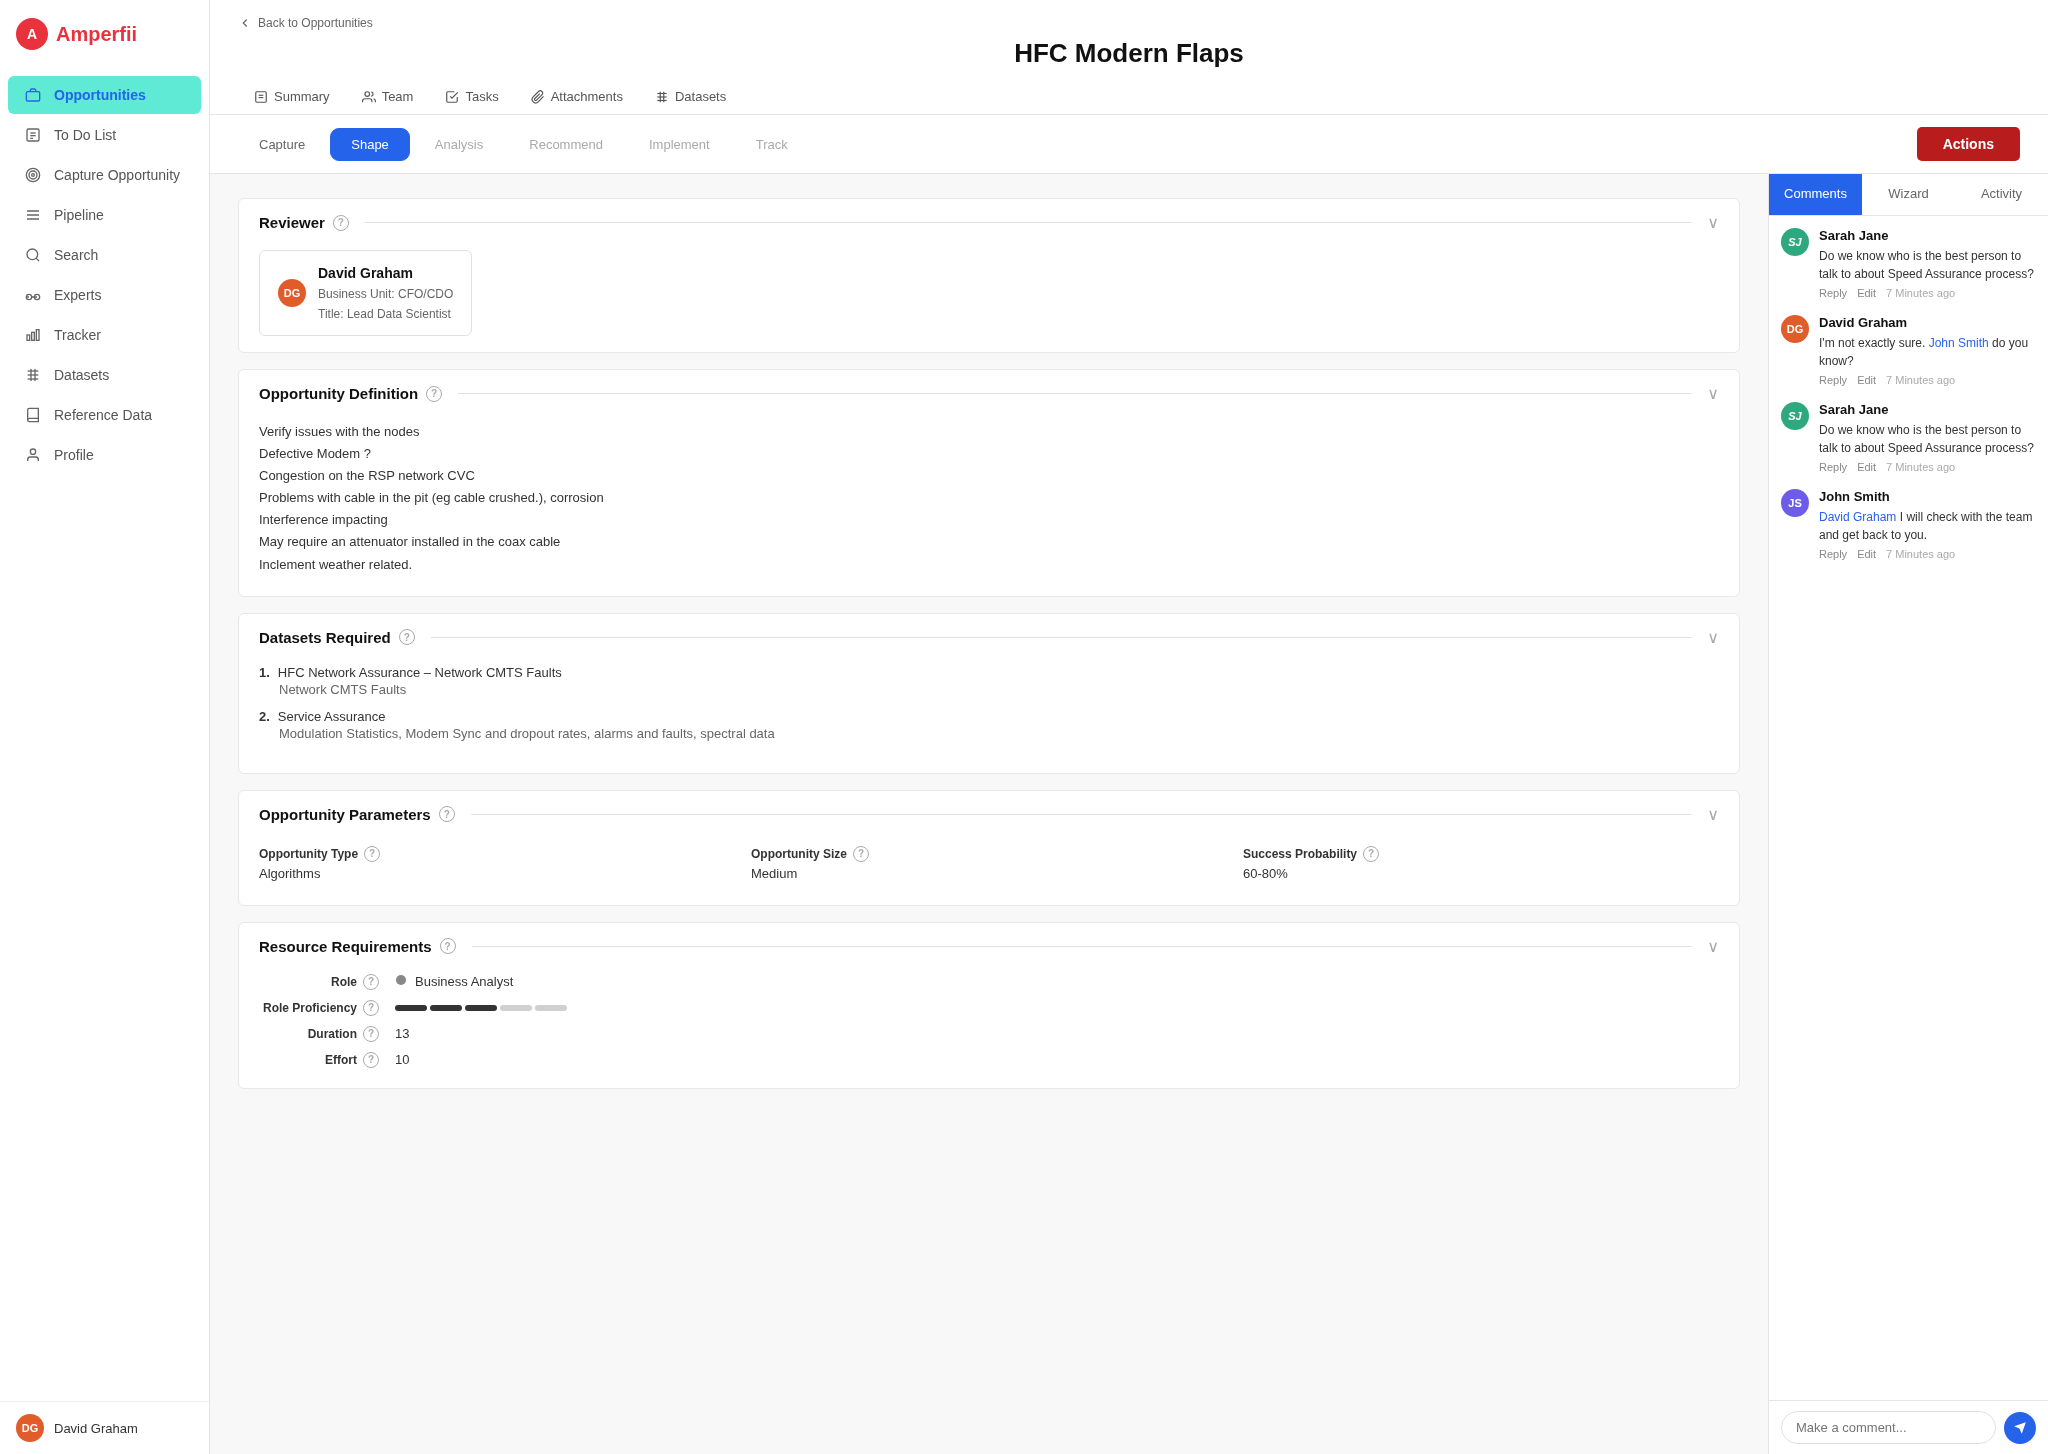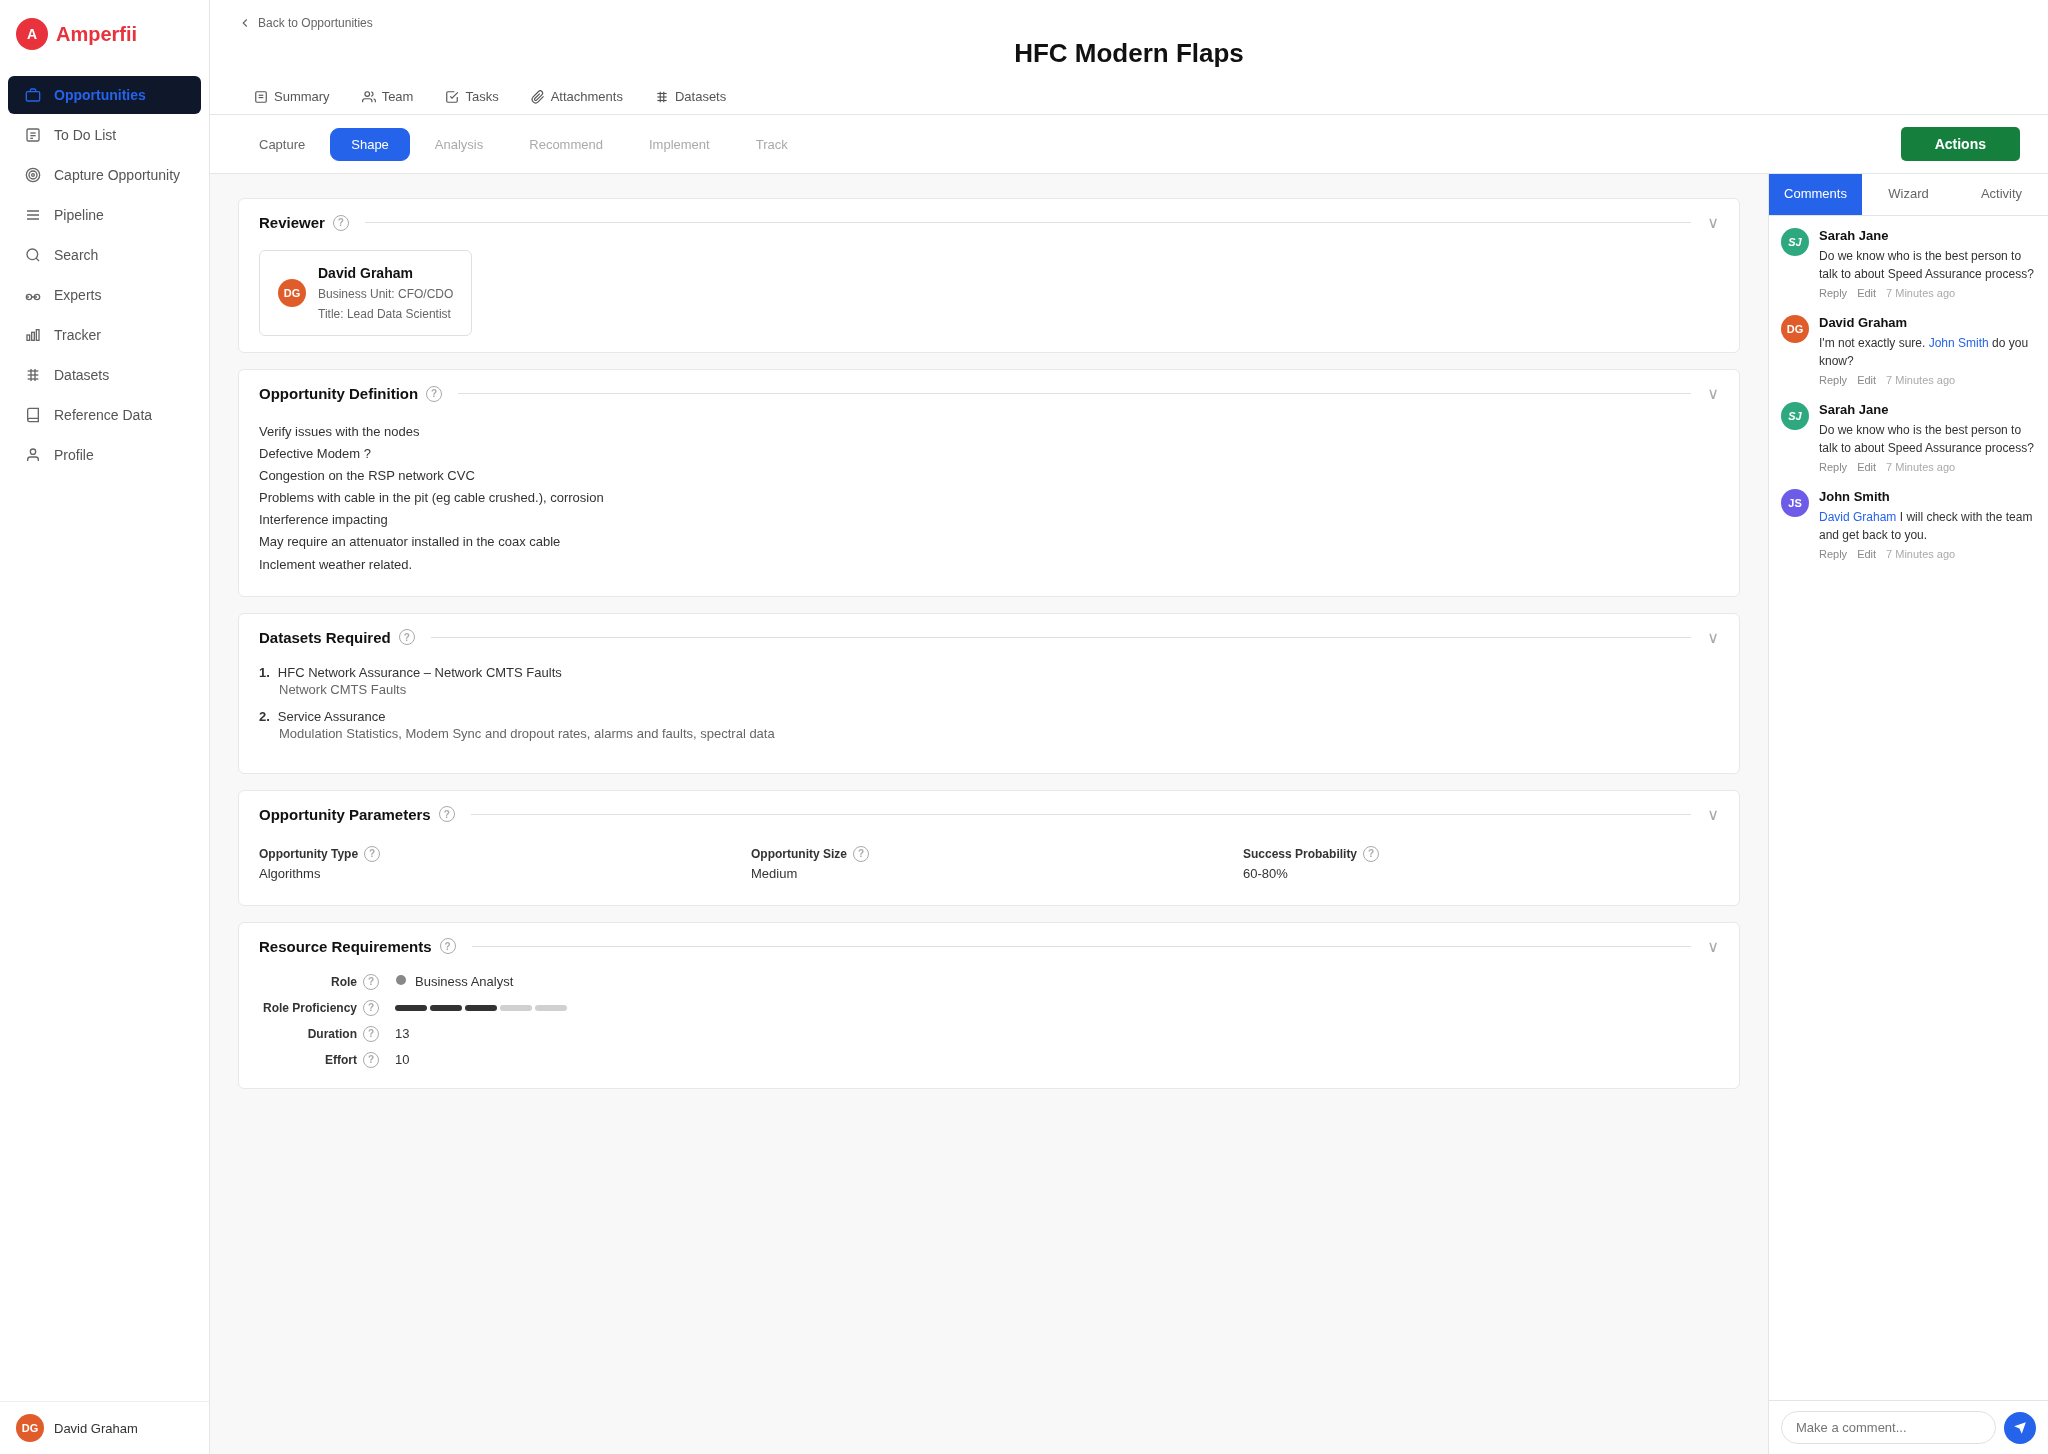--- a/index.html
+++ b/index.html
@@ -5,21 +5,21 @@
     * { box-sizing: border-box; margin: 0; padding: 0; }
     body { font-family: -apple-system, BlinkMacSystemFont, 'Segoe UI', sans-serif; background: #f0f0f0; display: flex; height: 100vh; overflow: hidden; font-size: 14px; }
 
     
     .sidebar { width: 210px; min-width: 210px; background: #fff; border-right: 1px solid #e5e5e5; display: flex; flex-direction: column; padding: 0; }
     .sidebar-logo { padding: 18px 16px 16px; display: flex; align-items: center; gap: 8px; }
     .logo-icon { width: 32px; height: 32px; background: #e8323c; border-radius: 50%; display: flex; align-items: center; justify-content: center; color: white; font-weight: bold; font-size: 14px; }
     .logo-text { font-size: 20px; font-weight: 700; color: #e8323c; }
     .sidebar-nav { flex: 1; padding: 8px 0; }
     .nav-item { display: flex; align-items: center; gap: 12px; padding: 10px 16px; cursor: pointer; color: #555; font-size: 14px; border-radius: 6px; margin: 2px 8px; }
-    .nav-item.active { background: #0f172a; color: #2563eb; font-weight: 600; align-items: center; }
+    .nav-item.active { background: #5eead4; color: #2563eb; font-weight: 600; align-items: center; }
     .nav-item .nav-icon { width: 18px; height: 18px; display: flex; align-items: center; justify-content: center; flex-shrink: 0; }
     .sidebar-footer { padding: 12px 16px; border-top: 1px solid #eee; display: flex; align-items: center; gap: 10px; }
     .avatar-sm { width: 28px; height: 28px; border-radius: 50%; display: flex; align-items: center; justify-content: center; font-size: 11px; font-weight: 700; color: white; flex-shrink: 0; }
     .avatar-dg { background: #e05d2b; }
     .avatar-sj { background: #2ea87e; font-style: italic; }
     .avatar-js { background: #6c5ce7; }
 
     
     .main { flex: 1; display: flex; flex-direction: column; overflow: hidden; background: #f8f8f8; }
     .main-header { background: #fff; padding: 16px 28px 0; border-bottom: 1px solid #e5e5e5; text-align: center; }
@@ -28,21 +28,21 @@
     .page-title { font-size: 26px; font-weight: 700; color: #111; margin-bottom: 12px; }
     .sub-tabs { display: flex; gap: 0; border-bottom: none; }
     .sub-tab { display: flex; align-items: center; gap: 6px; padding: 8px 16px; cursor: pointer; color: #555; font-size: 13px; border-bottom: 2px solid transparent; }
 
     
     .stage-bar { background: #fff; padding: 12px 28px; display: flex; align-items: center; justify-content: space-between; border-bottom: 1px solid #e5e5e5; }
     .stage-tabs { display: flex; gap: 4px; }
     .stage-tab { padding: 8px 20px; border-radius: 4px; cursor: pointer; font-size: 13px; color: #666; border: 1px solid transparent; }
     .stage-tab.active { background: #2563eb; color: #fff; border-color: #2563eb; border-radius: 9px; }
     .stage-tab.inactive { color: #aaa; }
-    .actions-btn { background: #15803d; color: white; border: none; padding: 9px 34px; border-radius: 5px; cursor: pointer; font-size: 14px; font-weight: 600; }
+    .actions-btn { background: #b91c1c; color: white; border: none; padding: 9px 26px; border-radius: 5px; cursor: pointer; font-size: 14px; font-weight: 600; }
 
     
     .content-area { flex: 1; display: flex; overflow: hidden; }
     .main-panel { flex: 1; overflow-y: auto; padding: 24px 28px; }
     .right-panel { width: 280px; min-width: 280px; background: #fff; border-left: 1px solid #e5e5e5; display: flex; flex-direction: column; overflow: hidden; }
 
     
     .section { background: #fff; border-radius: 6px; margin-bottom: 16px; border: 1px solid #e8e8e8; overflow: hidden; }
     .section-header { display: flex; align-items: center; justify-content: space-between; padding: 14px 20px; cursor: pointer; }
     .section-title { font-size: 15px; font-weight: 700; color: #111; display: flex; align-items: center; gap: 8px; }

